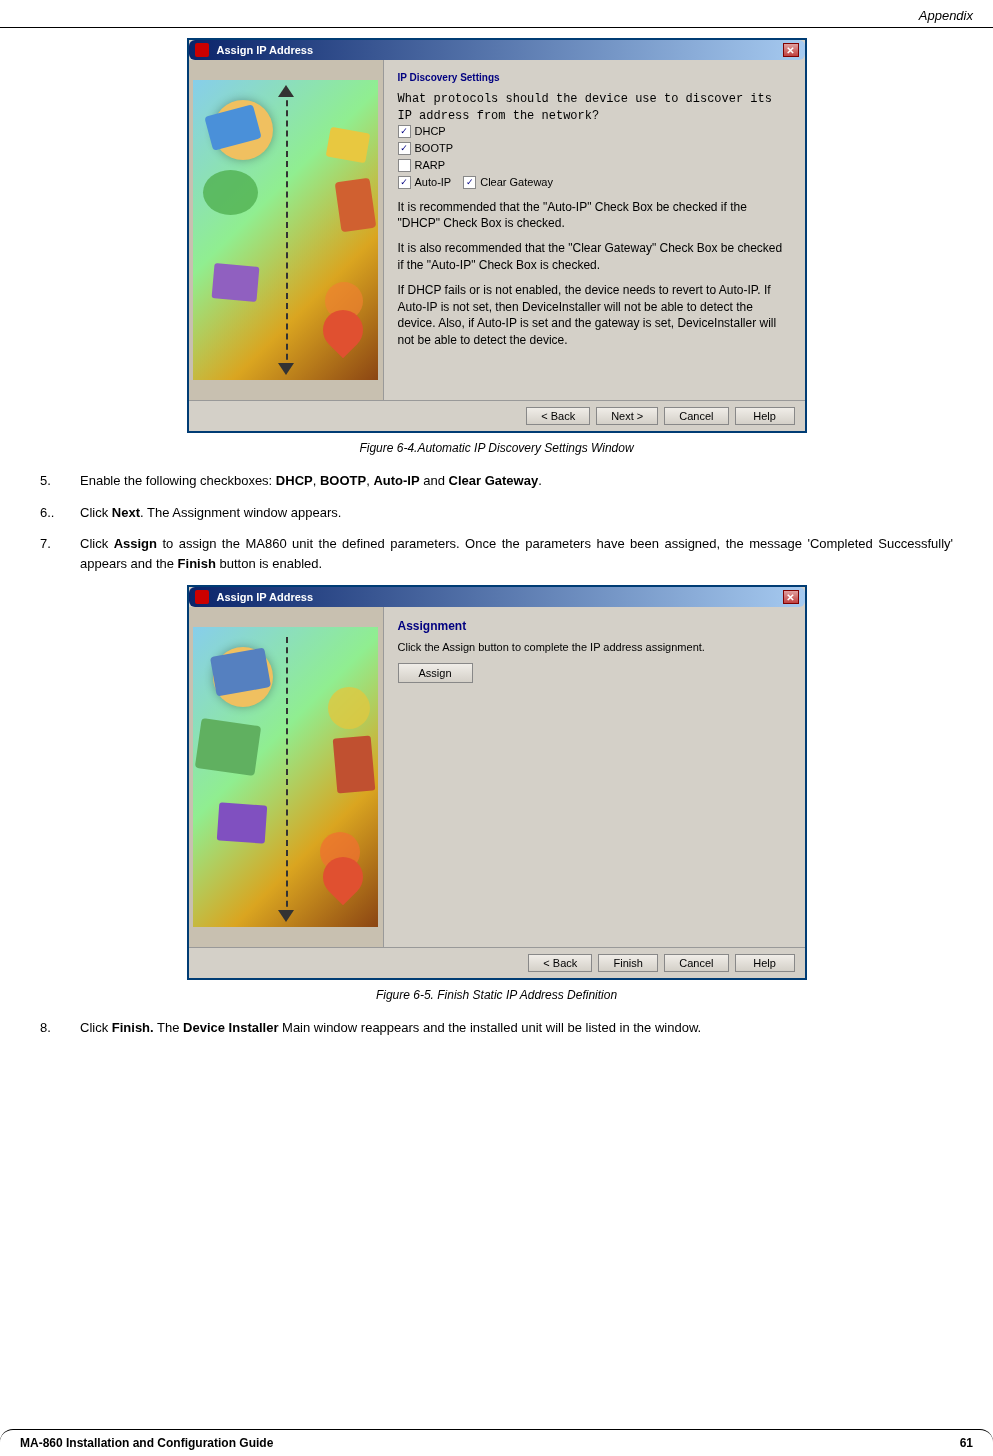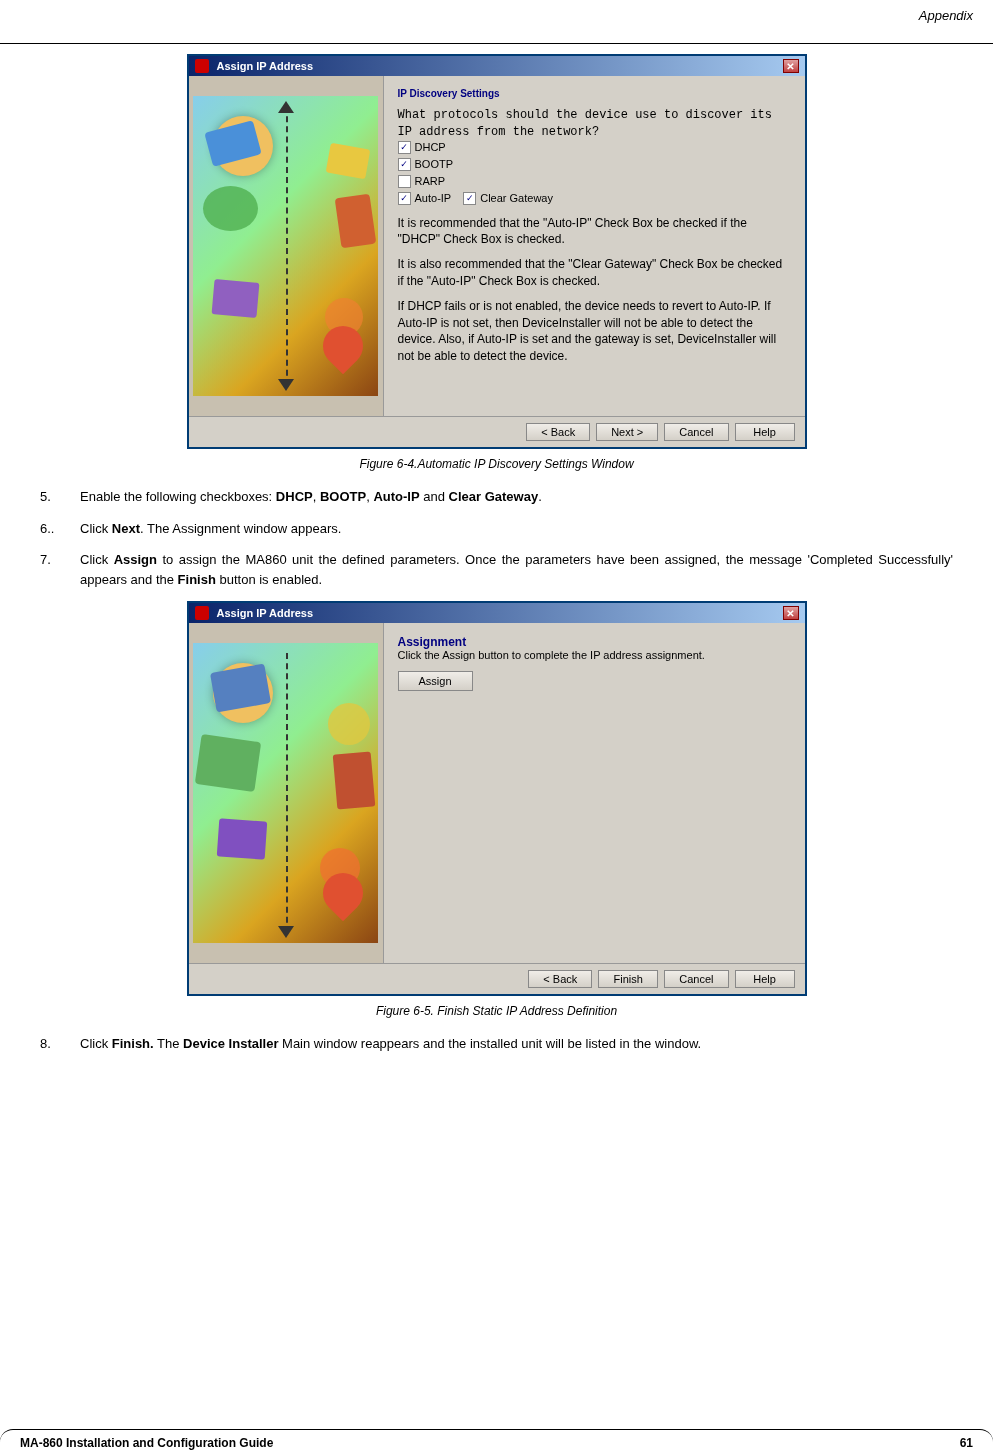--- a/index.html
+++ b/index.html
@@ -7,21 +7,21 @@
       font-family: Arial, sans-serif;
       font-size: 13px;
       background: #fff;
       color: #000;
       width: 993px;
       min-height: 1456px;
       position: relative;
     }
     .page-header {
       text-align: right;
-      padding: 8px 20px 20px 20px;
+      padding: 8px 20px 4px 20px;
       font-style: italic;
       font-size: 13px;
       border-bottom: 1px solid #000;
       margin-bottom: 10px;
     }
     .page-footer {
       position: absolute;
       bottom: 0;
       left: 0;
       right: 0;
@@ -51,20 +51,21 @@
     }
     .dialog-titlebar {
       background: linear-gradient(to right, #0a246a, #a6caf0);
       color: white;
       padding: 3px 6px;
       display: flex;
       align-items: center;
       justify-content: space-between;
       font-size: 11px;
       font-weight: bold;
+      border-radius: 6px;
     }
     .dialog-titlebar-left {
       display: flex;
       align-items: center;
       gap: 4px;
     }
     .dialog-close-btn {
       background: linear-gradient(to bottom, #e0a0a0, #c04040);
       border: 1px solid #800000;
       color: white;
@@ -249,20 +250,21 @@
     }
     .bold { font-weight: bold; }
     
     .assign-dialog-right {
       padding: 12px 14px;
     }
     .assign-title {
       font-size: 12px;
       font-weight: bold;
       color: #000080;
+      margin-bottom: 8px;
     }
     .assign-desc {
       font-size: 11px;
       margin-bottom: 10px;
     }
     .assign-btn-container {
       margin-bottom: 8px;
     }
     .assign-btn {
       background: linear-gradient(to bottom, #f0ede8, #d4d0c8);

